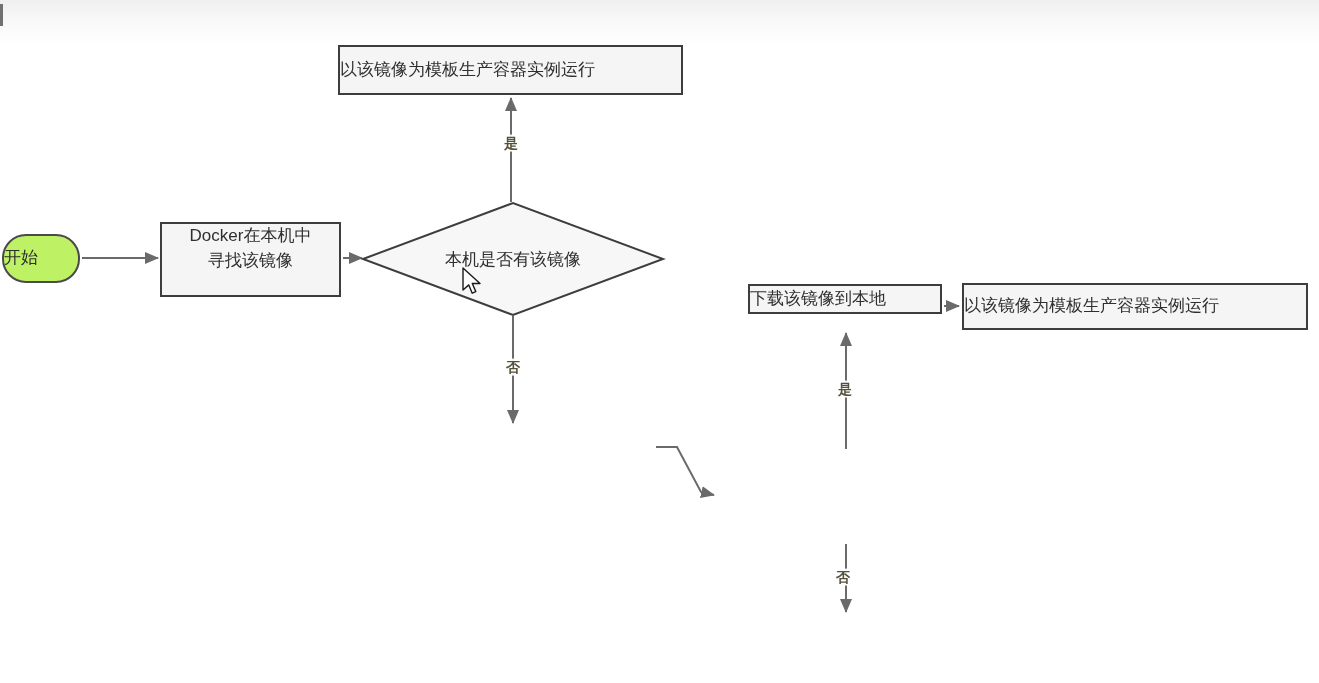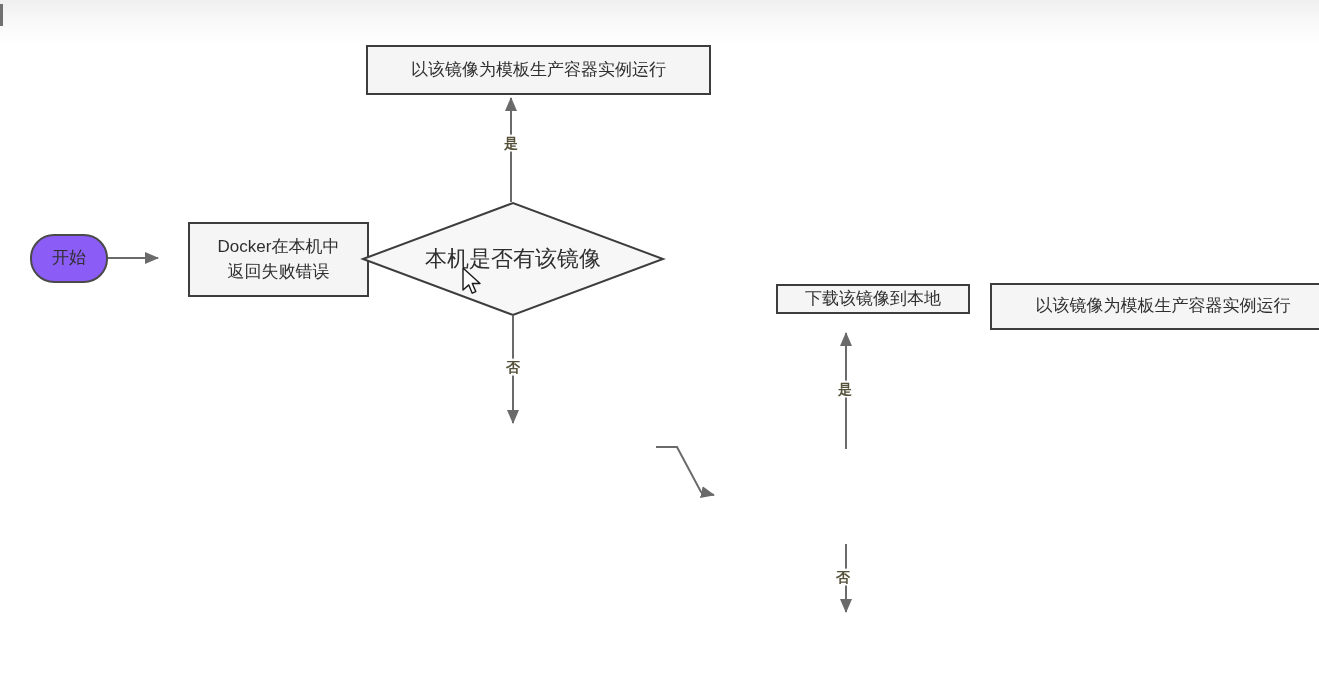--- a/index.html
+++ b/index.html
@@ -35,45 +35,43 @@
   }
   .node {
     position: absolute;
     box-sizing: border-box;
     background: #f5f5f5;
     border: 2px solid #3d3d3d;
     color: #2f2f2f;
     font-size: 17px;
     display: flex;
     align-items: center;
-    justify-content: center;
     text-align: center;
     line-height: 1.45;
     white-space: nowrap;
-    margin-left: 28px;
   }
   .node.start {
     border-radius: 24px;
     border-color: #4a4a4a;
-    background: #8b5cf6;
+    background: #bef264;
     font-family: Liberation Serif, serif;
   }
   .node.multiline { flex-direction: column; }
   .diamond-wrap {
     position: absolute;
   }
   .diamond-wrap svg { display: block; }
   .diamond-label {
     position: absolute;
     left: 0; top: 0;
     width: 100%; height: 100%;
     display: flex;
     align-items: center;
     justify-content: center;
-    font-size: 22px;
+    font-size: 17px;
     color: #2f2f2f;
     white-space: nowrap;
   }
   .edge-label {
     position: absolute;
     transform: translate(-50%, -50%);
     font-size: 14px;
     color: #55503a;
     background: rgba(255,255,255,0.95);
     padding: 0 1px;
@@ -117,21 +115,21 @@
   <div class="edge-label" style="left:513px; top:367px;">否</div>
   <div class="edge-label" style="left:845px; top:389px;">是</div>
   <div class="edge-label" style="left:843px; top:577px;">否</div>
 
   <div class="node start" style="left:2px; top:234px; width:78px; height:49px;">
     <span>开始</span>
   </div>
 
   <div class="node multiline" style="left:160px; top:222px; width:181px; height:75px;">
     <span>Docker在本机中</span>
-    <span>返回失败错误</span>
+    <span>寻找该镜像</span>
   </div>
 
   <div class="diamond-wrap" style="left:360px; top:200px; width:306px; height:118px;">
     <svg width="306" height="118" viewBox="0 0 306 118">
       <polygon points="3,59 153,3 303,59 153,115" fill="#f7f7f7" stroke="#3d3d3d" stroke-width="2"></polygon>
     </svg>
     <div class="diamond-label">本机是否有该镜像</div>
   </div>
 
   <div class="node" style="left:338px; top:45px; width:345px; height:50px;">

